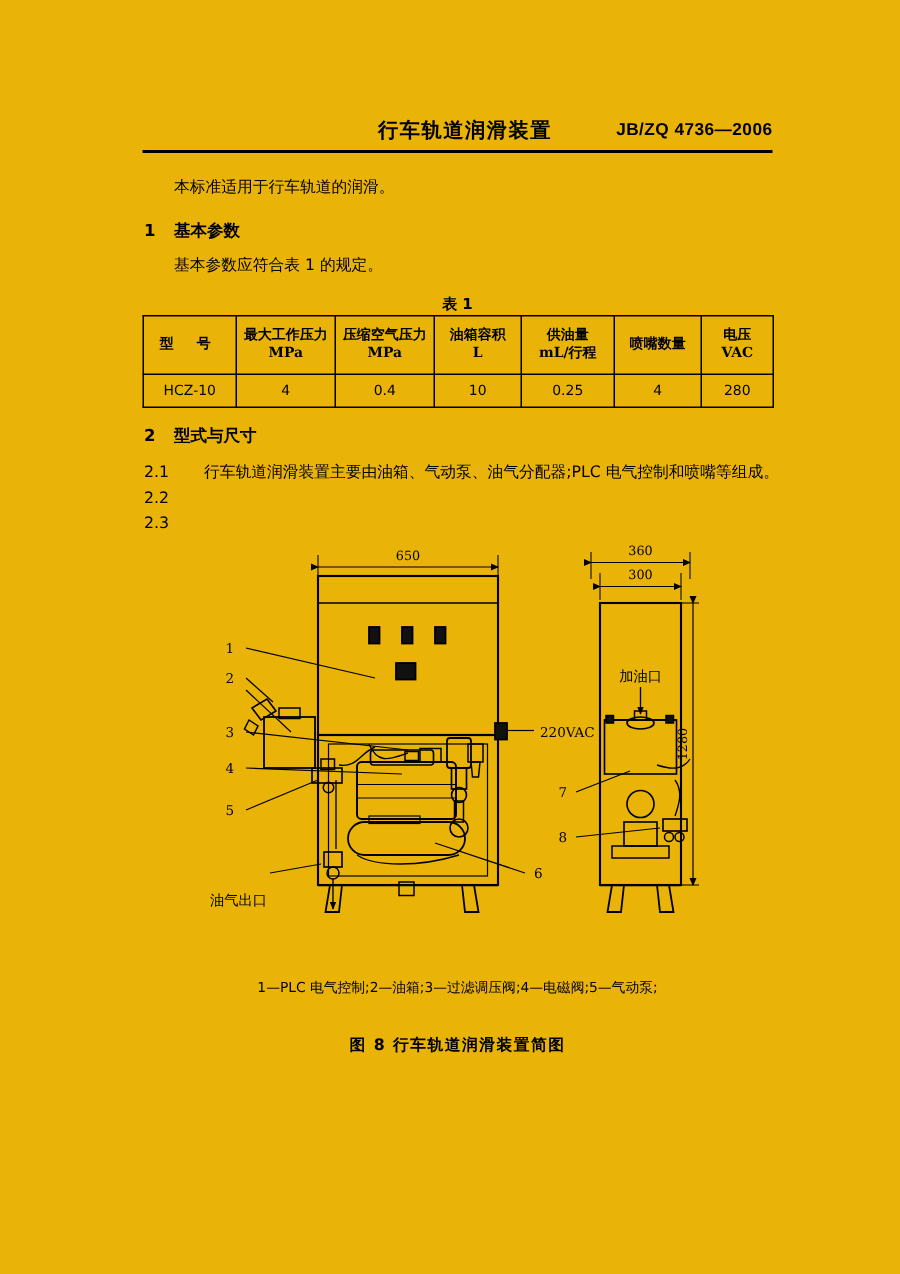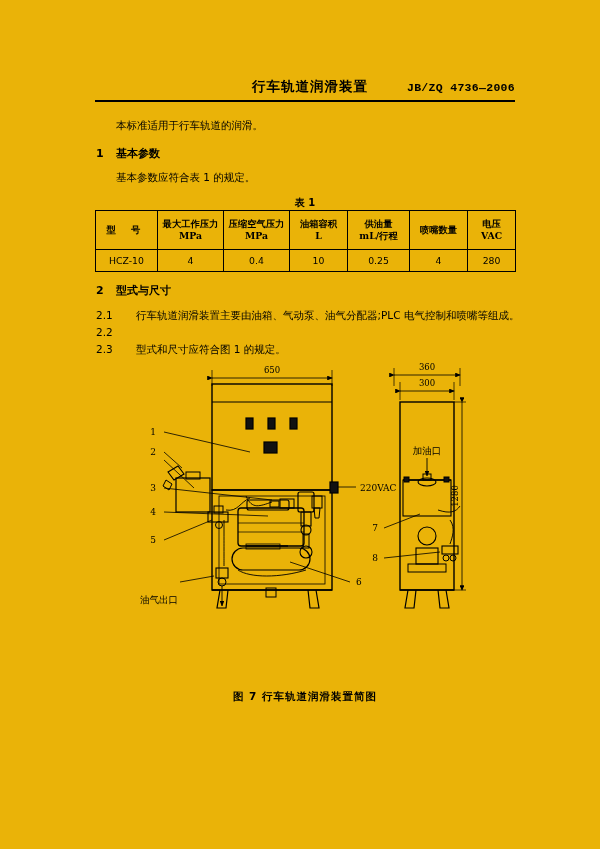--- a/index.html
+++ b/index.html
@@ -13,21 +13,21 @@
   .page{position:absolute;left:0;top:0;width:600px;height:849px;background:#eab308;}
 
   
   .hdr{position:absolute;left:95px;top:78px;width:420px;height:30px;}
   .hdr-title{
     position:absolute;left:110px;top:0;width:210px;text-align:center;
     font-size:13.5px;font-weight:bold;letter-spacing:1px;
   }
   .hdr-std{
     position:absolute;right:0;top:3px;font-size:11.5px;letter-spacing:.3px;
-    font-family:Liberation Mono, monospace;font-weight:bold;
+    font-family:Liberation Sans, sans-serif;font-weight:bold;
   }
   .hdr-rule{position:absolute;left:0;top:22px;width:420px;height:1.6px;background:#000;}
 
   
   .txt{position:absolute;font-size:10.5px;line-height:15px;white-space:nowrap;}
   .sec-h{font-weight:bold;font-size:11px;}
 
   
   .tbl-cap{position:absolute;left:0;top:0;width:420px;text-align:center;font-size:10px;font-weight:bold;}
   .tbl-wrap{position:absolute;left:95px;top:196px;width:420px;}
@@ -126,21 +126,20 @@
 
   <div class="txt sec-h" style="left:96px;top:283px;">2</div>
   <div class="txt sec-h" style="left:116px;top:283px;">型式与尺寸</div>
 
   <div class="txt" style="left:96px;top:308px;">2.1</div>
   <div class="txt" style="left:136px;top:308px;">行车轨道润滑装置主要由油箱、气动泵、油气分配器;PLC 电气控制和喷嘴等组成。</div>
 
   <div class="txt" style="left:96px;top:325px;">2.2</div>
 
   <div class="txt" style="left:96px;top:342px;">2.3</div>
-  <div class="txt" style="left:136px;top:342px;">型式和尺寸应符合图 1 的规定。</div>
 
   <div class="fig">
   <svg width="440" height="290" viewBox="0 0 440 290">
     <defs>
       <marker id="ah" markerWidth="7" markerHeight="6" refX="6" refY="3" orient="auto">
         <path d="M0,0 L7,3 L0,6 z" fill="#000"></path>
       </marker>
       <marker id="ahs" markerWidth="6" markerHeight="5" refX="5.5" refY="2.5" orient="auto">
         <path d="M0,0 L6,2.5 L0,5 z" fill="#000"></path>
       </marker>
@@ -276,16 +275,17 @@
     </g>
     <g fill="#000" stroke="none" font-family="DejaVu Sans, sans-serif">
       <text x="240" y="131" font-size="9" font-family="DejaVu Serif, serif">220VAC</text>
       <text x="58" y="243" font-size="9.5" text-anchor="end">油气出口</text>
       <text x="307" y="94" font-size="9.5" text-anchor="middle">加油口</text>
     </g>
   </svg>
   </div>
 
   <div class="legend">
-  </div>
-  <div class="figcap">图 7   行车轨道润滑装置简图</div>
+    <div>1—PLC 电气控制;2—油箱;3—过滤调压阀;4—电磁阀;5—气动泵;</div>
+  </div>
+  <div class="figcap">图 8   行车轨道润滑装置简图</div>
 
 </div>
 
 </body></html>

